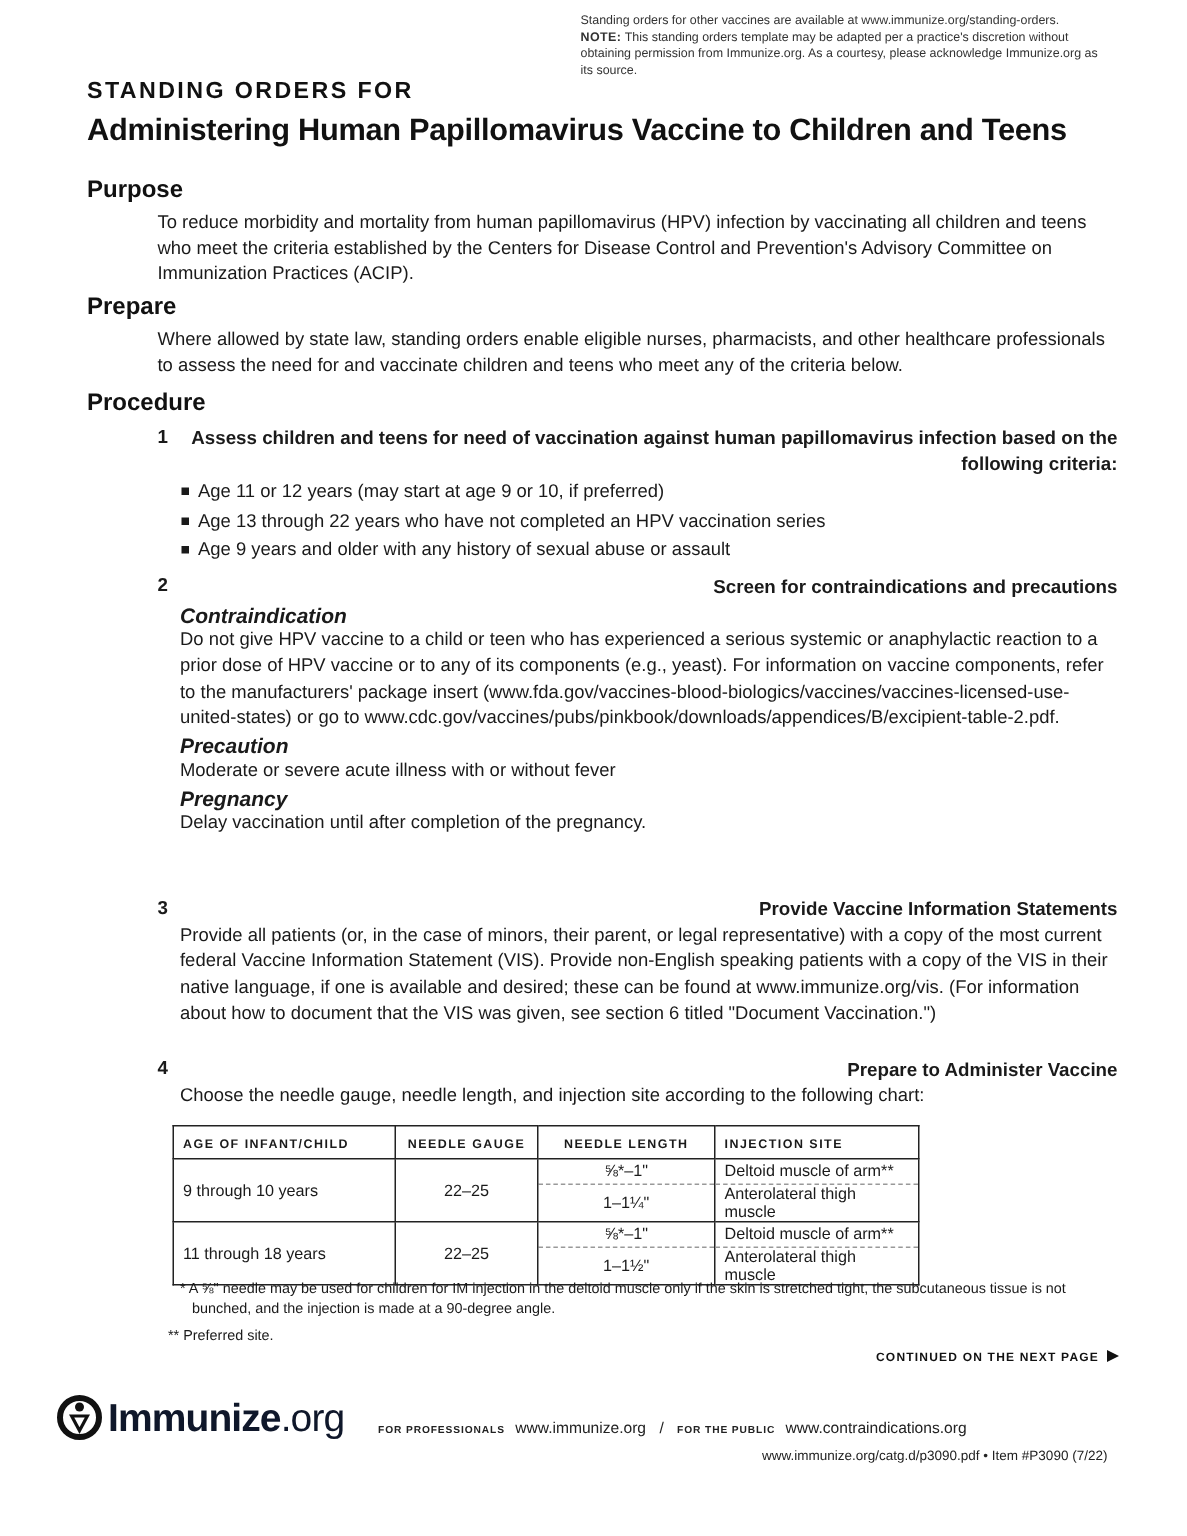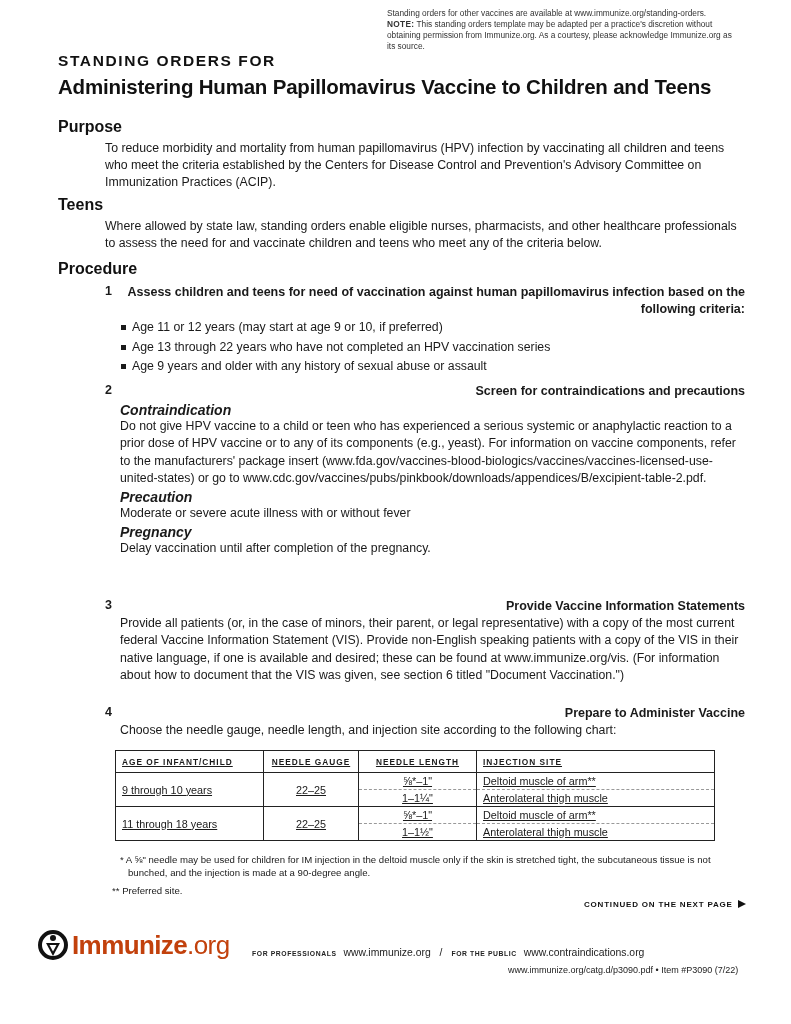--- a/index.html
+++ b/index.html
@@ -20,37 +20,37 @@
     .step { left: 105px; width: 640px; }
     .step-num { position: absolute; left: 0; top: 0; font-size: 12.5px; font-weight: bold; }
     .step-head { margin-left: 15px; font-size: 12.5px; font-weight: bold; line-height: 17.2px; text-align: right; }
     .step-body { margin-left: 15px; font-size: 12.3px; line-height: 17.2px; }
     .subhead { margin-left: 15px; font-size: 14px; font-weight: bold; font-style: italic; line-height: 16px; margin-top: 2px; }
 
     .bullets { margin-left: 15px; list-style: none; }
     .bullets li { font-size: 12.3px; line-height: 19.5px; position: relative; padding-left: 12px; }
     .bullets li .sq { position: absolute; left: 1px; top: 7px; width: 5px; height: 5px; background: #1a1a1a; }
 
-    table.needle { border-collapse: collapse; left: 115px; top: 750px; width: 600px; font-size: 10.8px; text-decoration: underline; }
+    table.needle { border-collapse: collapse; left: 115px; top: 750px; width: 498px; font-size: 10.8px; }
     table.needle th { font-size: 8.3px; letter-spacing: 1px; font-weight: bold; text-align: left; padding: 4px 6px; height: 22px; border: 1.2px solid #222; }
     table.needle th.c { text-align: center; }
     table.needle td { border: 1.2px solid #222; padding: 0 6px; height: 17px; vertical-align: middle; }
     table.needle td.c { text-align: center; }
     table.needle td.dash-b { border-bottom: 1px dashed #999; }
     table.needle td.dash-t { border-top: 1px dashed #999; }
 
     .footnotes { left: 112px; top: 853px; width: 600px; font-size: 9.6px; line-height: 13px; }
     .footnotes .fn1 { padding-left: 8px; text-indent: -8px; margin-left: 8px; }
     .footnotes .fn2 { margin-top: 5px; }
 
     .continued { left: 584px; top: 900px; font-size: 8px; font-weight: bold; letter-spacing: 0.8px; color: #111; }
     .continued .arrow { display: inline-block; width: 0; height: 0; border-top: 4.5px solid transparent; border-bottom: 4.5px solid transparent; border-left: 8px solid #111; margin-left: 5px; vertical-align: -1px; }
 
     .logo { left: 38px; top: 929px; display: flex; align-items: center; }
-    .logo-text { font-size: 26px; font-weight: bold; letter-spacing: -0.6px; color: #c2410c; margin-left: 4px; }
+    .logo-text { font-size: 26px; font-weight: bold; letter-spacing: -0.6px; color: #0f172a; margin-left: 4px; }
     .logo-text .org { font-weight: normal; }
 
     .footer-links { left: 252px; top: 947px; font-size: 10.4px; color: #222; white-space: nowrap; }
     .footer-links .sc { font-size: 6.8px; font-weight: bold; letter-spacing: 0.6px; margin-right: 4px; }
     .footer-links .sep { margin: 0 6px; }
     .footer-item { left: 508px; top: 965px; font-size: 9px; color: #222; white-space: nowrap; }
   </style>
 </head>
 <body>
 
@@ -61,21 +61,21 @@
     <span>This standing orders template may be adapted per a practice's discretion without obtaining permission from Immunize.org. As a courtesy, please acknowledge Immunize.org as its source.</span>
   </div>
 </div>
 
 <div class="abs kicker">STANDING ORDERS FOR</div>
 <div class="abs title">Administering Human Papillomavirus Vaccine to Children and Teens</div>
 
 <div class="abs section-h" style="top:118px;">Purpose</div>
 <div class="abs para" style="top:140px;">To reduce morbidity and mortality from human papillomavirus (HPV) infection by vaccinating all children and teens who meet the criteria established by the Centers for Disease Control and Prevention's Advisory Committee on Immunization Practices (ACIP).</div>
 
-<div class="abs section-h" style="top:196px;">Teens</div>
+<div class="abs section-h" style="top:196px;">Prepare</div>
 <div class="abs para" style="top:218px;">Where allowed by state law, standing orders enable eligible nurses, pharmacists, and other healthcare professionals to assess the need for and vaccinate children and teens who meet any of the criteria below.</div>
 
 <div class="abs section-h" style="top:260px;">Procedure</div>
 
 <div class="abs step" style="top:284px;">
   <span class="step-num">1</span>
   <div class="step-head">Assess children and teens for need of vaccination against human papillomavirus infection based on the following criteria:</div>
   <ul class="bullets">
     <li><span class="sq"></span><span>Age 11 or 12 years (may start at age 9 or 10, if preferred)</span></li>
     <li><span class="sq"></span><span>Age 13 through 22 years who have not completed an HPV vaccination series</span></li>

